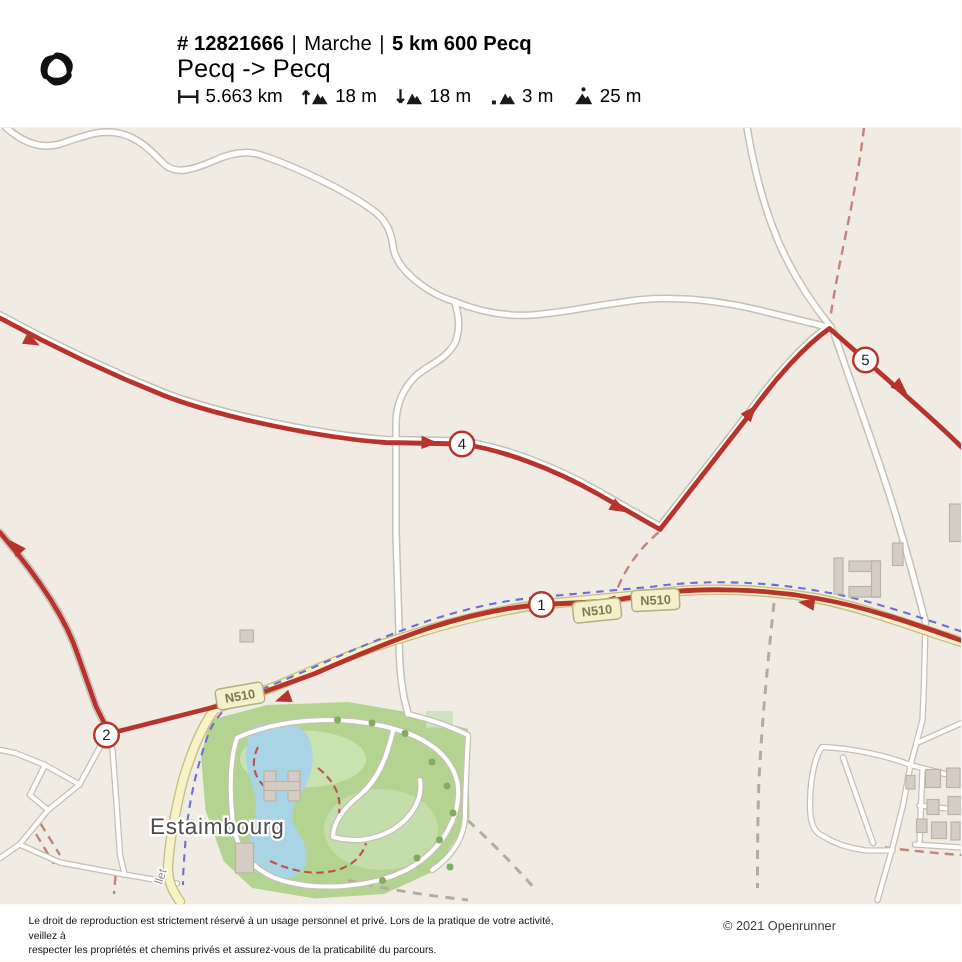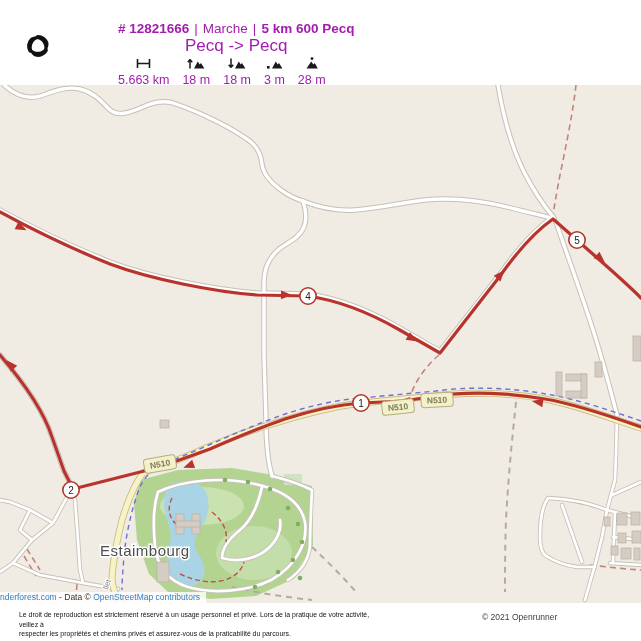--- a/index.html
+++ b/index.html
@@ -2,27 +2,27 @@
 <html><head>
 <meta charset="utf-8">
 <style>
   html,body{margin:0;padding:0;background:#fff;}
   .page{position:relative;width:641px;height:641px;background:#ffffff;overflow:hidden;
         font-family:"Liberation Sans", sans-serif;}
 
   
   .header{position:absolute;left:0;top:0;width:641px;height:85px;background:#fff;}
   .logo{position:absolute;left:14px;top:22px;width:48px;height:48px;}
-  .hdr-text{position:absolute;left:118px;top:20px;color:#a21caf;text-align:center;}
+  .hdr-text{position:absolute;left:118px;top:20px;color:#000000;}
   .hdr-line1{font-size:13.5px;line-height:17px;font-weight:400;}
   .hdr-line1 .b{font-weight:700;}
   .hdr-line1 .sep{margin:0 5px;}
   .hdr-line2{font-size:17px;line-height:17px;}
   .hdr-stats{display:flex;align-items:center;gap:13px;margin-top:3px;font-size:12.5px;}
-  .stat{display:flex;align-items:center;gap:4px;flex-direction:column;}
+  .stat{display:flex;align-items:center;gap:4px;}
   .stat svg{display:block;}
 
   
   .map{position:absolute;left:0;top:85px;width:641px;height:518px;background:#f0ece3;overflow:hidden;}
   .map svg.mapsvg{position:absolute;left:0;top:0;}
   .attrib{position:absolute;left:0;top:507px;height:11px;line-height:11px;
           background:rgba(255,255,255,.82);padding:0 6px 0 0;font-size:8.5px;color:#333;white-space:nowrap;}
   .attrib a{color:#2e7cc7;text-decoration:none;}
 
   
@@ -75,21 +75,21 @@
             <rect x="1" y="8" width="2.6" height="2.6" fill="#1a1a1a"></rect>
             <path d="M6,10.5 L9.8,3.4 L11.7,6.6 L13,4.9 L16.4,10.5 Z" fill="#1a1a1a"></path>
           </svg>
           <span>3 m</span>
         </span>
         <span class="stat">
           <svg width="14" height="12" viewBox="0 0 14 12">
             <circle cx="7" cy="1.6" r="1.4" fill="#1a1a1a"></circle>
             <path d="M1.5,11.5 L6.2,4.4 L8.4,7.6 L9.8,5.9 L12.8,11.5 Z" fill="#1a1a1a"></path>
           </svg>
-          <span>28 m</span>
+          <span>25 m</span>
         </span>
       </div>
     </div>
   </div>
 
   <div class="map">
     <svg class="mapsvg" width="641" height="518" viewBox="0 85 641 518">
 
       <rect x="0" y="85" width="641" height="518" fill="#f0ece3"></rect>
 
@@ -261,23 +261,20 @@
         <g>
           <circle cx="577" cy="240" r="8.2" fill="#ffffff" stroke="#b5342c" stroke-width="1.6"></circle>
           <text x="577" y="243.5" fill="#222222">5</text>
         </g>
       </g>
 
       <text x="100" y="556" font-family="Liberation Sans, sans-serif" font-size="15" fill="#4d4d4d" stroke="#ffffff" stroke-width="3" paint-order="stroke" letter-spacing="0.5">Estaimbourg</text>
       <text x="108" y="590" transform="rotate(-72 108 590)" font-family="Liberation Sans, sans-serif" font-size="8" fill="#8a8a8a" stroke="#ffffff" stroke-width="2" paint-order="stroke">llet</text>
     </svg>
 
-    <div class="attrib">
-      <a href="#">nderforest.com</a><span> - Data © </span><a href="#">OpenStreetMap contributors</a>
-    </div>
   </div>
 
   <div class="footer">
     <div class="legal">
       <span>Le droit de reproduction est strictement réservé à un usage personnel et privé. Lors de la pratique de votre activité, veillez à</span><br>
       <span>respecter les propriétés et chemins privés et assurez-vous de la praticabilité du parcours.</span>
     </div>
     <div class="copyright">© 2021 Openrunner</div>
   </div>
 

